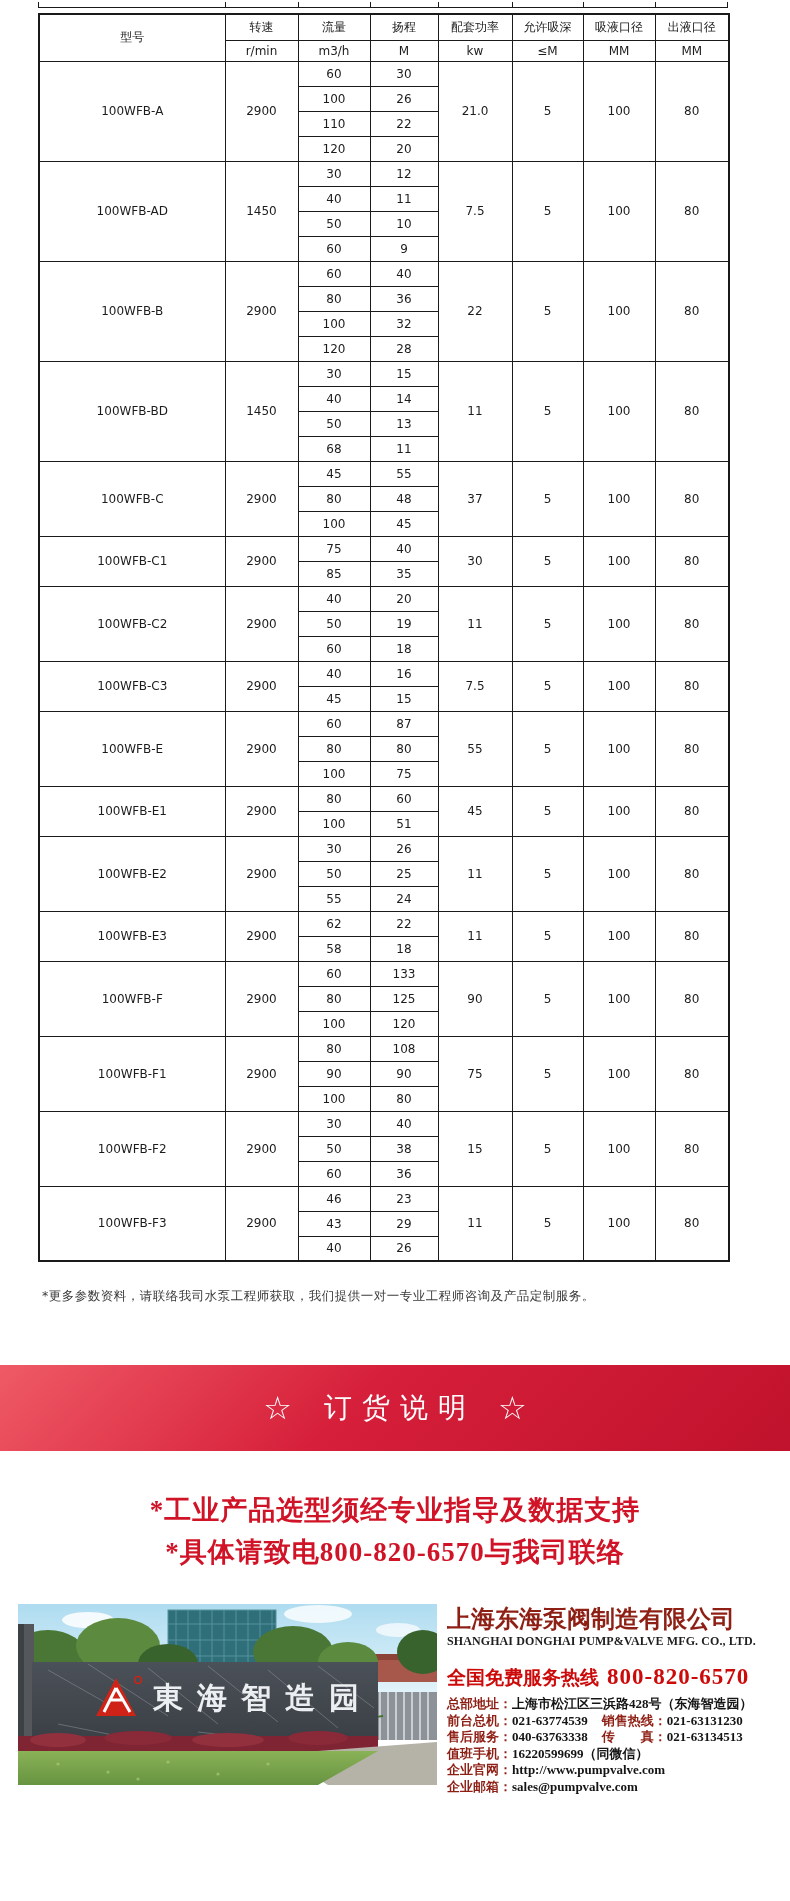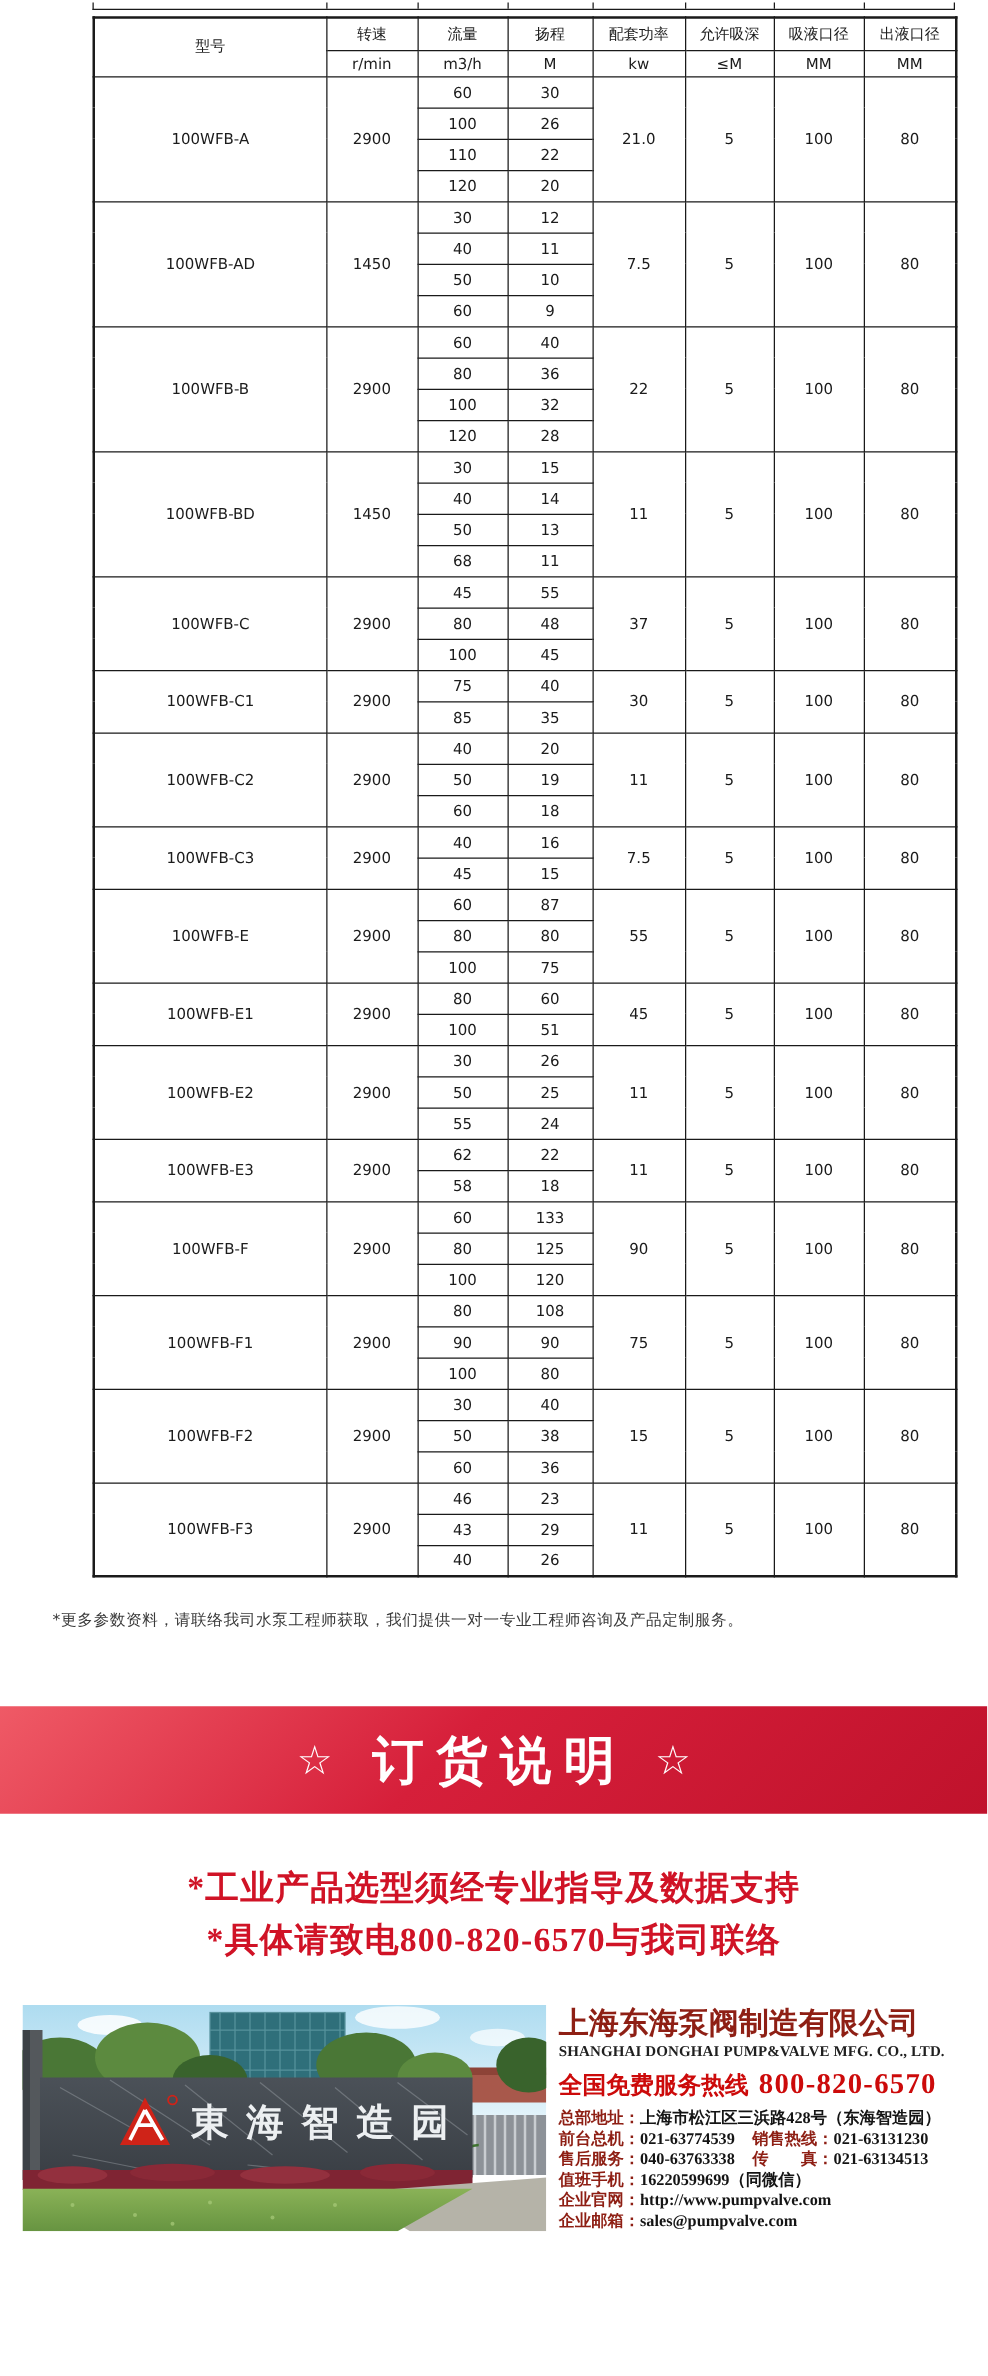--- a/index.html
+++ b/index.html
@@ -10,21 +10,21 @@
     --table-line:#1a1a1a;
   }
   *{box-sizing:border-box;}
   html,body{margin:0;padding:0;background:#ffffff;}
   .page{
     position:relative;width:790px;height:1901px;margin:0;background:#ffffff;
     font-family:"DejaVu Sans","Liberation Sans",sans-serif;overflow:hidden;
   }
 
   
-  .table-area{padding-left:74px;padding-top:2px;width:631px;}
+  .table-area{padding-left:38px;padding-top:2px;width:631px;}
   .table-sliver{
     position:relative;width:690px;height:6px;
     border-left:1px solid var(--table-line);
     border-right:1px solid var(--table-line);
     border-bottom:1px solid var(--table-line);
     margin-bottom:5px;
   }
   .table-sliver .sliver-line{position:absolute;top:0;bottom:0;width:1px;background:var(--table-line);}
   .sliver-line:nth-child(1){left:186px;}
   .sliver-line:nth-child(2){left:259px;}
@@ -51,21 +51,21 @@
     margin:26px 0 0 42px;font-size:12.5px;color:#3a3a3a;letter-spacing:0.5px;
   }
 
   
   .banner{
     margin-top:60px;width:790px;height:86px;
     background:linear-gradient(135deg,#ef5a66 0%,var(--banner-red) 45%,#c0122c 100%);
     display:flex;align-items:center;justify-content:center;gap:22px;
   }
   .banner .banner-title{
-    color:#ffffff;font-size:41px;font-weight:700;letter-spacing:10px;
+    color:#ffffff;font-size:28px;font-weight:400;letter-spacing:10px;
     text-indent:10px;line-height:1;
   }
   .banner .banner-star{color:#ffffff;font-size:32px;line-height:1;font-weight:700;}
 
   
   .notices{margin-top:44px;text-align:center;
     font-family:"Liberation Serif","DejaVu Serif",serif;}
   .notice-line{
     color:var(--notice-red);font-size:27px;font-weight:700;line-height:30px;
     margin-bottom:12px;letter-spacing:1px;
@@ -79,21 +79,21 @@
     font-family:"Liberation Serif","DejaVu Serif",serif;
   }
   .company-name-cn{
     font-size:24px;font-weight:800;color:var(--company-red);
     line-height:26px;white-space:nowrap;
   }
   .company-name-en{
     font-size:12px;font-weight:700;color:#1f1f1f;margin-top:2px;
     letter-spacing:0.1px;white-space:nowrap;
   }
-  .hotline{margin-top:5px;white-space:nowrap;}
+  .hotline{margin-top:15px;white-space:nowrap;}
   .hotline-label{font-size:19px;font-weight:800;color:var(--hotline-red);}
   .hotline-number{font-size:23px;font-weight:800;color:var(--hotline-red);margin-left:8px;letter-spacing:1px;}
   .contacts{margin-top:5px;}
   .contact-line{font-size:13px;font-weight:700;line-height:16.5px;color:#141414;white-space:nowrap;}
   .contact-label{color:var(--company-red);}
   .contact-value{color:#141414;}
   .contact-pair + .contact-pair{margin-left:14px;}
 </style>
 </head>
 <body>

